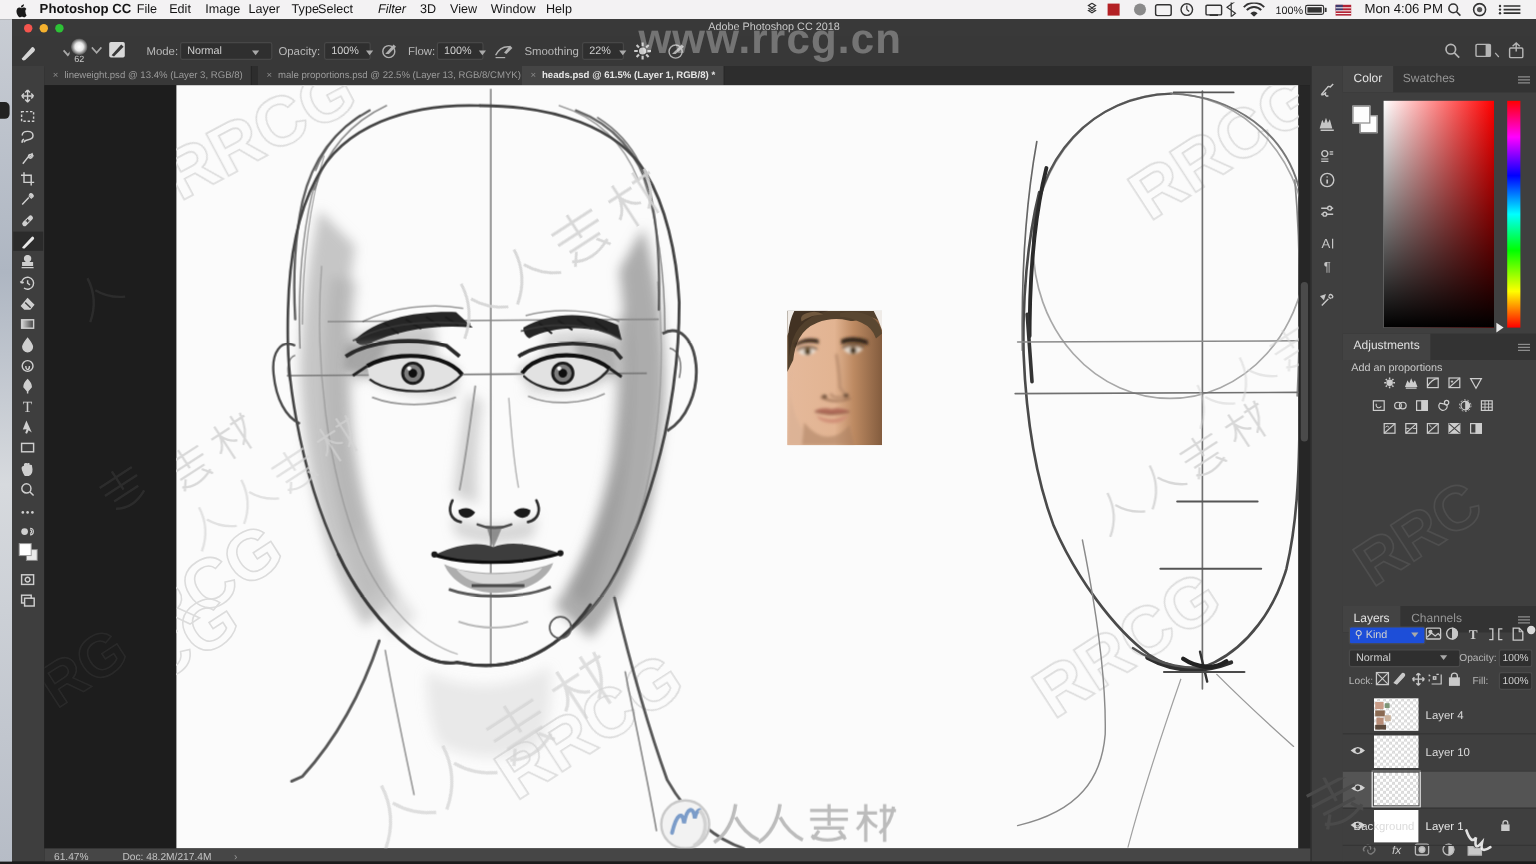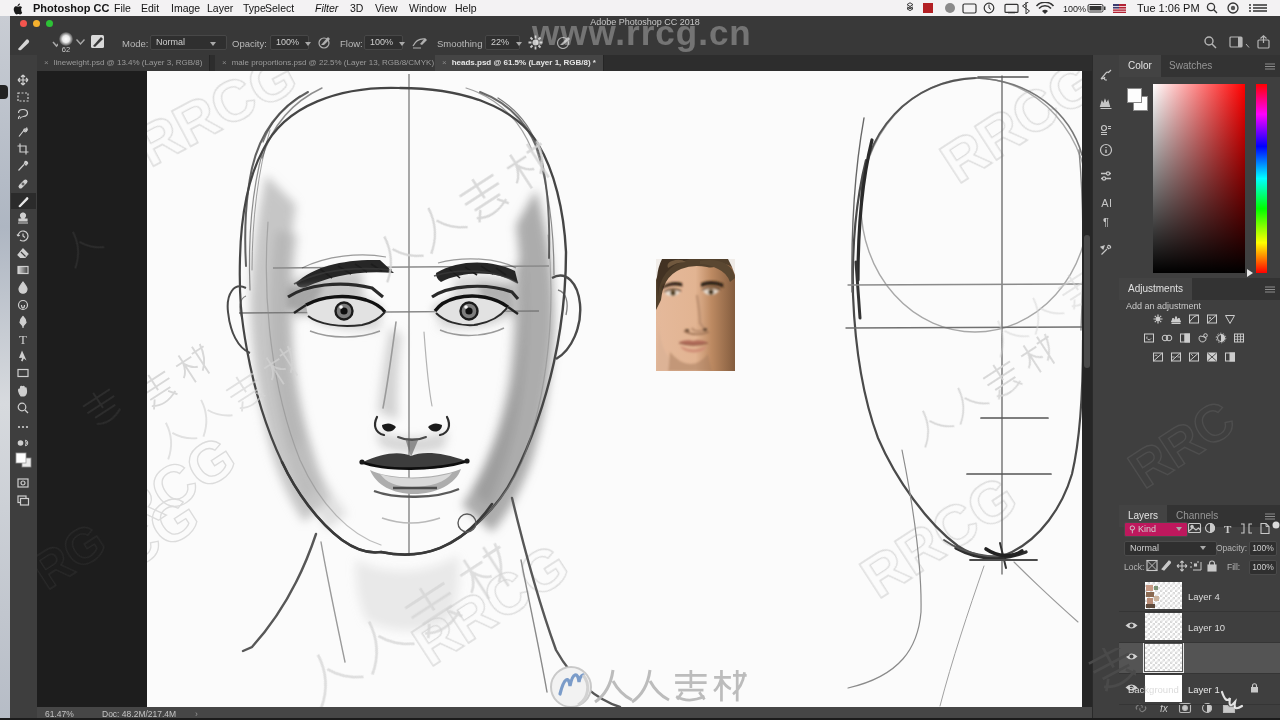--- a/index.html
+++ b/index.html
@@ -67,21 +67,21 @@
   <span class="mi" style="left:141px;">Edit</span>
   <span class="mi" style="left:171px;">Image</span>
   <span class="mi" style="left:207px;">Layer</span>
   <span class="mi" style="left:243px;">Type</span>
   <span class="mi" style="left:265px;">Select</span>
   <span class="mi" style="left:315px;font-style:italic;">Filter</span>
   <span class="mi" style="left:350px;">3D</span>
   <span class="mi" style="left:375px;">View</span>
   <span class="mi" style="left:409px;text-align:right;">Window</span>
   <span class="mi" style="left:455px;">Help</span>
-  <span class="mi" style="left:1137px;font-size:11px;">Tue 1:06 PM</span>
+  <span class="mi" style="left:1137px;font-size:11px;">Mon 4:06 PM</span>
 
   <svg class="abs" style="left:905px;top:2px" width="230" height="12" viewBox="0 0 230 12">
     <g fill="#333">
       <path d="M4,1 l4,2.5 -4,2.5 -4,-2.5z M0,6.5 l4,2.5 4,-2.5 M4,6.5 l4,2.5 -4,2.5 -4,-2.5z" fill="none" stroke="#333" stroke-width="1.3" transform="translate(2,0) scale(0.75)"></path>
       <rect x="18" y="1" width="10" height="10" fill="#b32024"></rect>
       <circle cx="45" cy="6" r="5" fill="#8a8a8a"></circle>
       <rect x="58" y="2" width="13" height="9" rx="1.5" fill="none" stroke="#333" stroke-width="1.2"></rect>
       <circle cx="84" cy="6" r="4.8" fill="none" stroke="#333" stroke-width="1.2"></circle>
       <path d="M84,6 L84,2.5 M84,6 L86,7.5" stroke="#333" stroke-width="1"></path>
       <rect x="100" y="2.4" width="13" height="8" rx="1" fill="none" stroke="#333" stroke-width="1.2"></rect>
@@ -632,21 +632,21 @@
                 linear-gradient(to right, #fff 0%, #f00 100%);"></div>
 <div class="abs" style="left:1256px;top:84px;width:11px;height:189px;
      background:linear-gradient(to bottom,#f00 0%,#f0f 16%,#00f 33%,#0ff 50%,#0f0 66%,#ff0 84%,#f00 100%);"></div>
 <div class="abs" style="left:1247px;top:269px;width:0;height:0;border-top:4px solid transparent;border-bottom:4px solid transparent;border-left:6px solid #e8e8e8;"></div>
 
 <div class="abs" style="left:1119px;top:278px;width:161px;height:22px;background:#333;"></div>
 <div class="abs" style="left:1119px;top:278px;height:22px;line-height:22px;padding:0 9px;font-size:10px;background:#434343;color:#e0e0e0;">Adjustments</div>
 <svg class="abs" style="left:1265px;top:286px" width="10" height="7">
     <path d="M0,1h10M0,3.5h10M0,6h10" stroke="#8d8d8d"></path>
   </svg>
-<div class="abs" style="left:1126px;top:301px;font-size:9px;color:#c9c9c9;">Add an adjustment</div>
+<div class="abs" style="left:1126px;top:301px;font-size:9px;color:#c9c9c9;">Add an proportions</div>
 <svg class="abs" style="left:1119px;top:310px" width="161" height="60" viewBox="0 0 161 60">
   <g stroke="#cdcdcd" fill="none" stroke-width="1">
     <g transform="translate(39,9)">
         <circle r="2.2" fill="#cdcdcd"></circle>
         <g stroke-width="1.2">
           <path d="M0,-4.5v1.5M0,3v1.5M-4.5,0h1.5M3,0h1.5M-3.2,-3.2l1,1M2.2,2.2l1,1M3.2,-3.2l-1,1M-2.2,2.2l-1,1"></path>
         </g>
       </g>
     <g transform="translate(57,9)">
         <path d="M-4.5,3 l1.5,-4 1.5,2.5 1.5,-4 1.5,3.5 1.5,-2 1.5,4z M-4.5,4.5h9" fill="#cdcdcd"></path>
@@ -715,21 +715,21 @@
   </g>
 </svg>
 
 <div class="abs ptabbar" style="left:1119px;top:505px;">
   <div class="ptab on" style="left:0;">Layers</div>
   <div class="ptab off" style="left:48px;">Channels</div>
   <svg class="abs" style="left:146px;top:8px" width="10" height="7">
       <path d="M0,1h10M0,3.5h10M0,6h10" stroke="#8d8d8d"></path>
     </svg>
 </div>
-<div class="abs" style="left:1124px;top:522px;width:62px;height:13px;background:#be185d;border:1px solid #4a4a4a;border-radius:2px;color:#cfcfcf;font-size:9px;line-height:13px;">
+<div class="abs" style="left:1124px;top:522px;width:62px;height:13px;background:#1d4ed8;border:1px solid #4a4a4a;border-radius:2px;color:#cfcfcf;font-size:9px;line-height:13px;">
   <span style="margin-left:4px;">⚲ Kind</span>
 </div>
 <div class="caret" style="left:1176px;top:527px;position:absolute;"></div>
 <svg class="abs" style="left:1188px;top:521px" width="92" height="15" viewBox="0 0 92 15">
   <g stroke="#c9c9c9" fill="none" stroke-width="1.1">
     <rect x="0.5" y="2.5" width="12" height="9" rx="1"></rect>
       <circle cx="4" cy="5.5" r="1.2" fill="#c9c9c9"></circle>
       <path d="M1,10 l4,-3.5 3,2.5 2.5,-2 2,2"></path>
     <g transform="translate(22,7)">
         <circle r="4.5"></circle>

